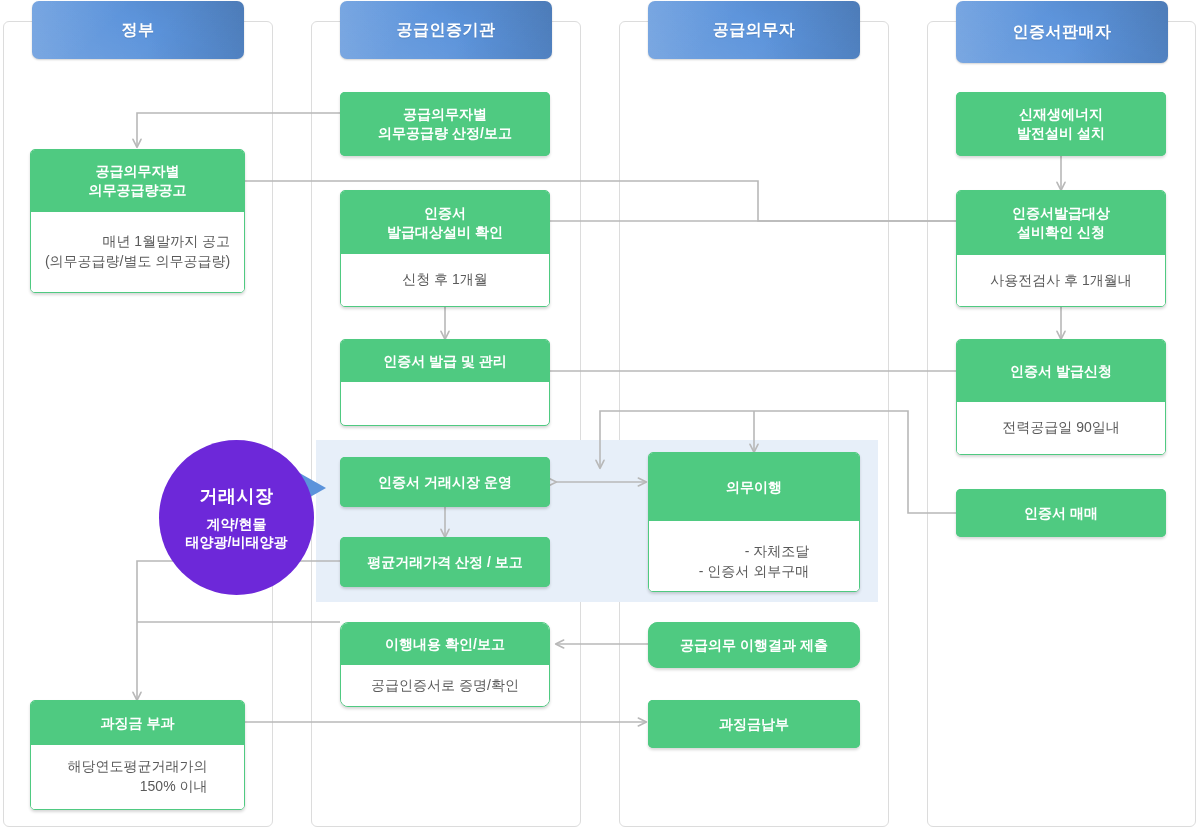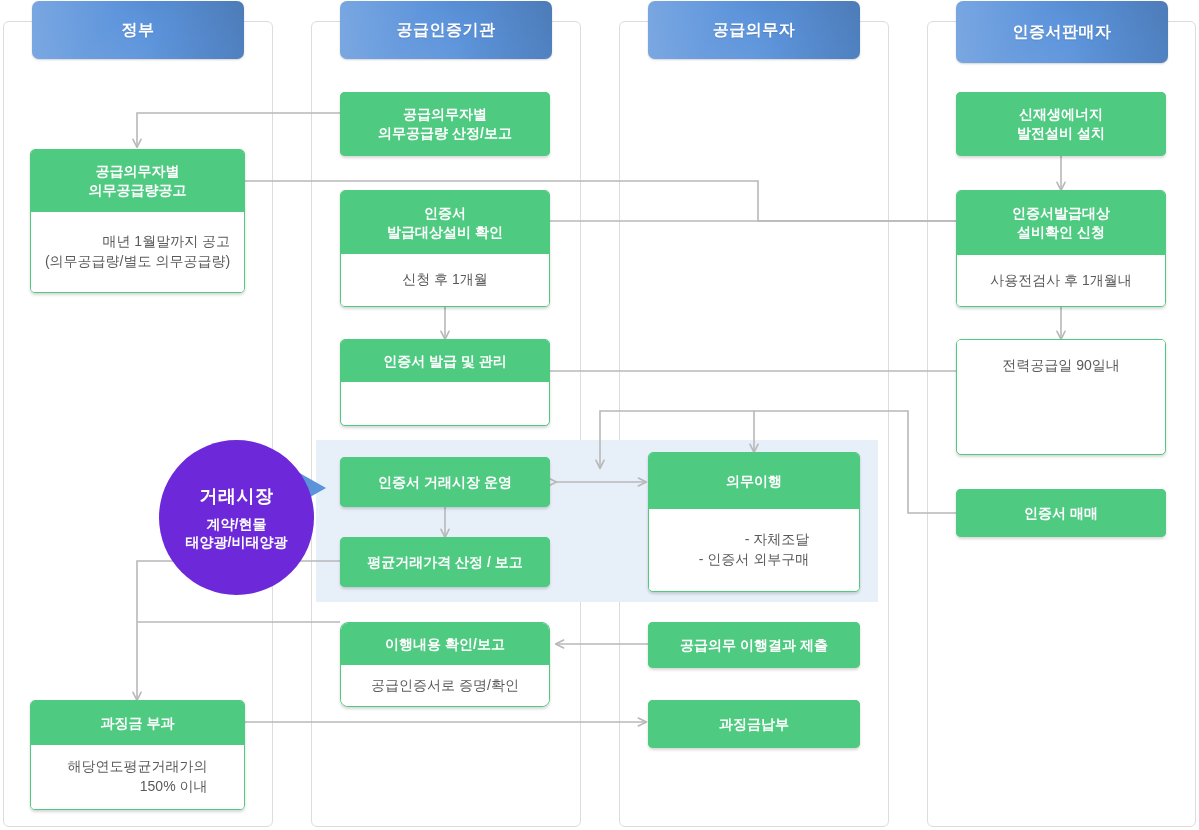--- a/index.html
+++ b/index.html
@@ -208,42 +208,43 @@
   <div class="node plain" style="left:340px;top:537px;width:210px;height:50px;">
     <div class="head">평균거래가격 산정 / 보고</div>
   </div>
 
   <div class="node withbody" style="left:340px;top:622px;width:210px;height:85px;border-radius:8px;">
     <div class="head" style="height:42px;">이행내용 확인/보고</div>
     <div class="body" style="height:41px;">공급인증서로 증명/확인</div>
   </div>
 
   <div class="node withbody" style="left:648px;top:452px;width:212px;height:140px;">
-    <div class="head" style="height:56px;">의무이행</div>
+    <div class="head" style="height:68px;">의무이행</div>
     <div class="body" style="height:81px;">- 자체조달<br>- 인증서 외부구매</div>
   </div>
 
-  <div class="node plain" style="left:648px;top:622px;width:212px;height:46px;">
+  <div class="node plain" style="left:648px;top:622px;width:212px;height:46px;border-radius:10px;">
     <div class="head">공급의무 이행결과 제출</div>
   </div>
 
   <div class="node plain" style="left:648px;top:700px;width:212px;height:48px;">
     <div class="head">과징금납부</div>
   </div>
 
   <div class="node plain" style="left:956px;top:92px;width:210px;height:64px;">
     <div class="head">신재생에너지<br>발전설비 설치</div>
   </div>
 
   <div class="node withbody" style="left:956px;top:190px;width:210px;height:117px;">
     <div class="head" style="height:64px;">인증서발급대상<br>설비확인 신청</div>
     <div class="body" style="height:51px;">사용전검사 후 1개월내</div>
   </div>
 
   <div class="node withbody" style="left:956px;top:339px;width:210px;height:116px;">
+    <div class="head" style="height:62px;">인증서 발급신청</div>
     <div class="body" style="height:52px;">전력공급일 90일내</div>
   </div>
 
   <div class="node plain" style="left:956px;top:489px;width:210px;height:48px;">
     <div class="head">인증서 매매</div>
   </div>
 
   <div class="bubble-tail" style="left:296px;top:471px;"></div>
   <div class="bubble" style="left:159px;top:440px;width:155px;height:155px;">
     <div class="b-title">거래시장</div>

